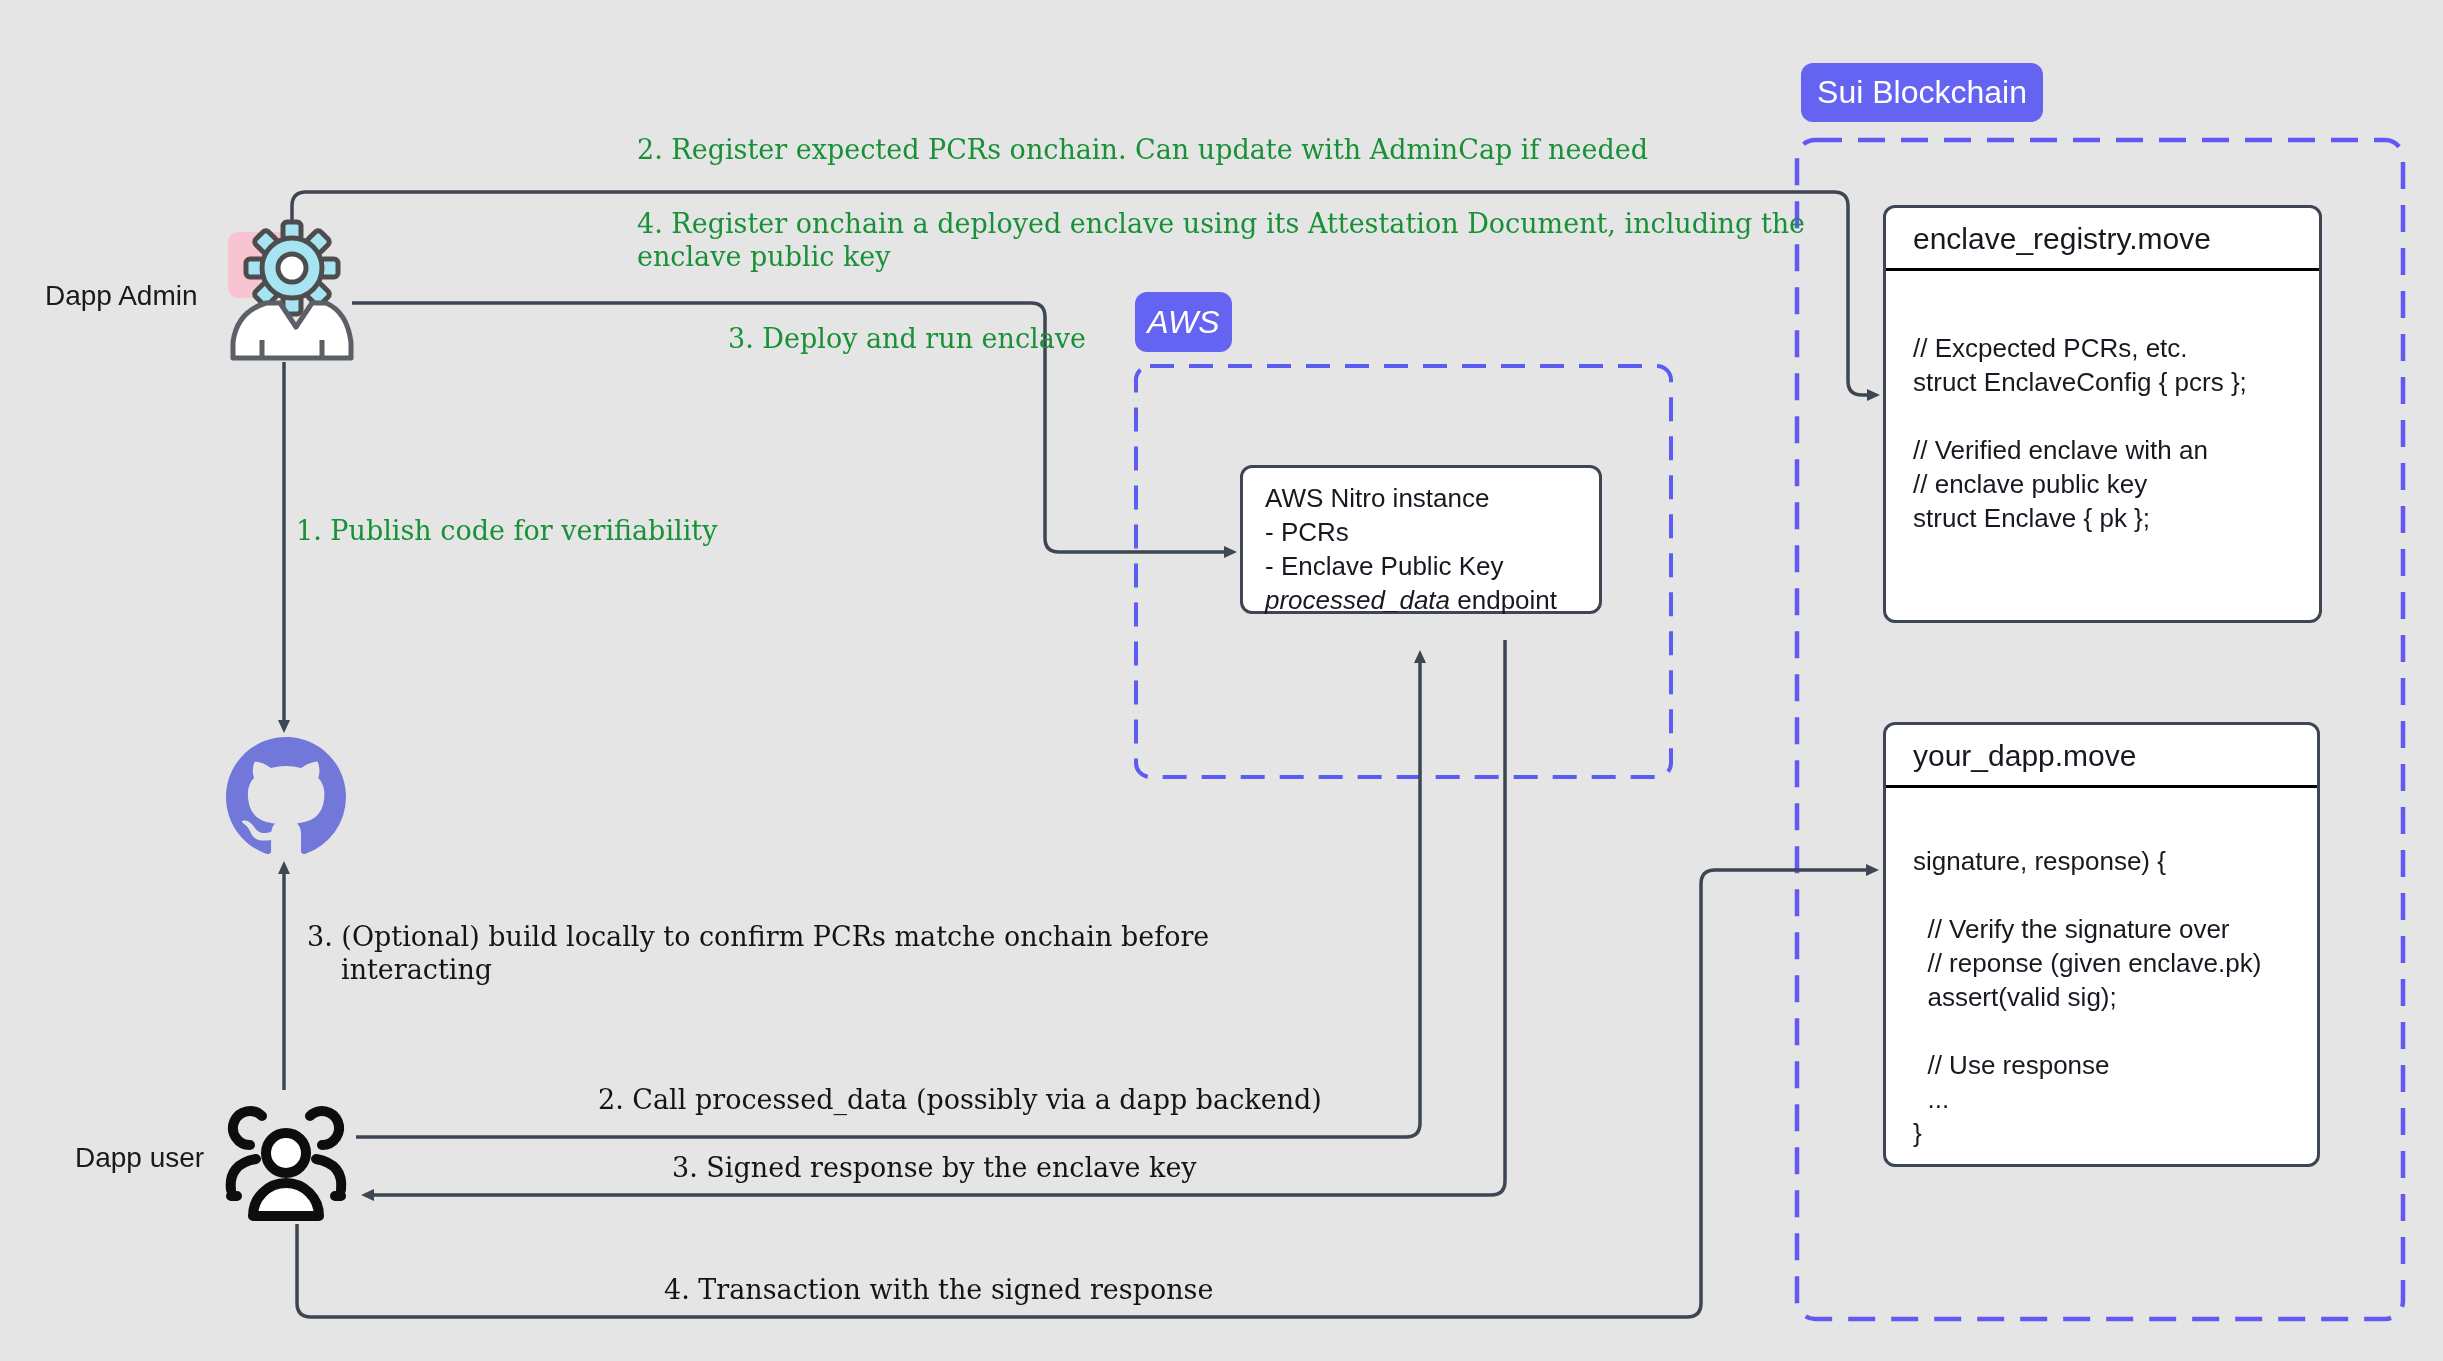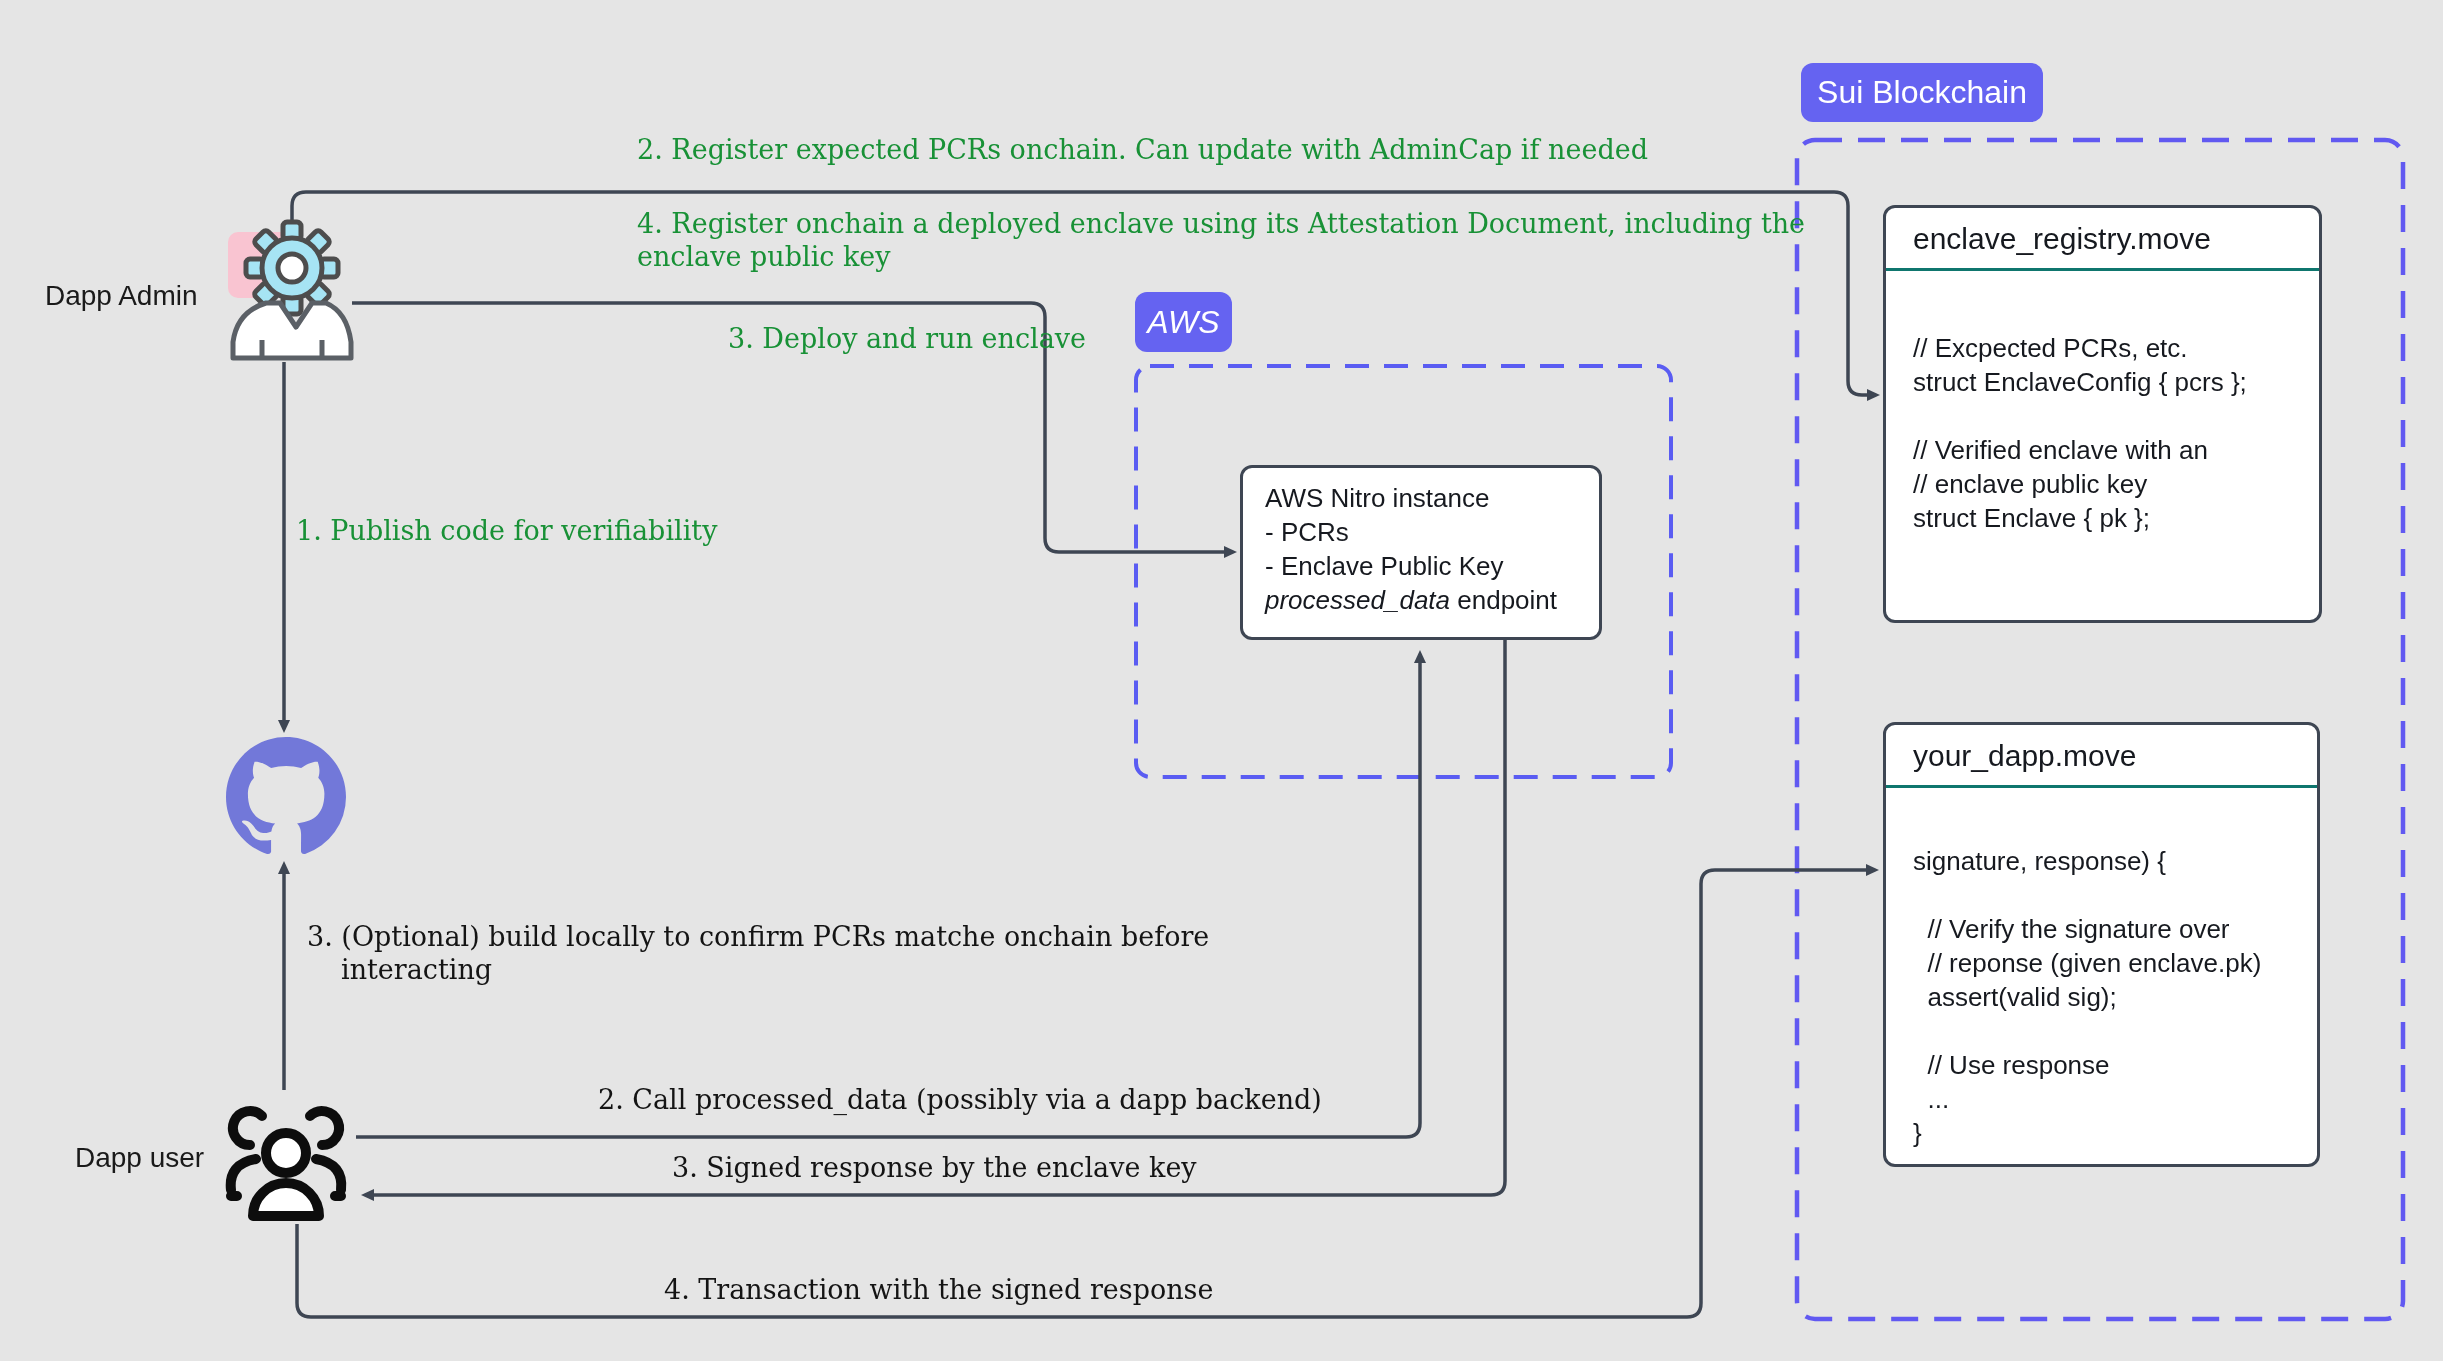--- a/index.html
+++ b/index.html
@@ -8,21 +8,21 @@
   svg.layer{position:absolute;left:0;top:0;}
   .abs{position:absolute;}
   .label-sans{font-family:"Liberation Sans",sans-serif;font-size:28px;color:#1a1a1a;white-space:nowrap;}
   .step{font-family:"DejaVu Serif",serif;font-size:27px;white-space:nowrap;line-height:33px;}
   .step.green{color:#189136;}
   .step.black{color:#141414;}
   .badge{position:absolute;display:flex;align-items:center;justify-content:center;
          background:#6563f1;color:#ffffff;border-radius:12px;
          font-size:32px;font-family:"Liberation Sans",sans-serif;}
   .node-box{position:absolute;background:#ffffff;border:3px solid #3e4653;border-radius:12px;box-sizing:border-box;}
-  .code-box .box-title{border-bottom:3px solid #0f766e;font-size:30px;color:#16191f;
+  .code-box .box-title{border-bottom:3px solid #000000;font-size:30px;color:#16191f;
                        padding:14px 0 12px 27px;white-space:pre;}
   .code-body{padding:60px 20px 0 27px;font-size:26px;line-height:34px;color:#16191f;}
   .code-line{white-space:pre;min-height:34px;}
   .nitro-body{padding:14px 10px 0 22px;font-size:26px;line-height:33px;color:#16191f;}
   .em{font-style:italic;}
 </style>
 </head>
 <body>
 
 <div id="canvas">
@@ -94,21 +94,21 @@
   <div class="abs step green" style="left:637px;top:240px;">enclave public key</div>
   <div class="abs step green" style="left:728px;top:322px;">3. Deploy and run enclave</div>
   <div class="abs step green" style="left:296px;top:514px;">1. Publish code for verifiability</div>
 
   <div class="abs step black" style="left:307px;top:920px;">3. (Optional) build locally to confirm PCRs matche onchain before</div>
   <div class="abs step black" style="left:341px;top:953px;">interacting</div>
   <div class="abs step black" style="left:598px;top:1083px;">2. Call processed_data (possibly via a dapp backend)</div>
   <div class="abs step black" style="left:672px;top:1151px;">3. Signed response by the enclave key</div>
   <div class="abs step black" style="left:664px;top:1273px;">4. Transaction with the signed response</div>
 
-  <div class="node-box" style="left:1240px;top:465px;width:362px;height:175px;">
+  <div class="node-box" style="left:1240px;top:465px;width:362px;height:149px;">
     <div class="nitro-body">
       <div class="code-line">AWS Nitro instance</div>
       <div class="code-line">- PCRs</div>
       <div class="code-line">- Enclave Public Key</div>
       <div class="code-line"><span class="em">processed_data</span><span> endpoint</span></div>
     </div>
   </div>
 
   <div class="node-box code-box" style="left:1883px;top:205px;width:439px;height:418px;">
     <div class="box-title">enclave_registry.move</div>

